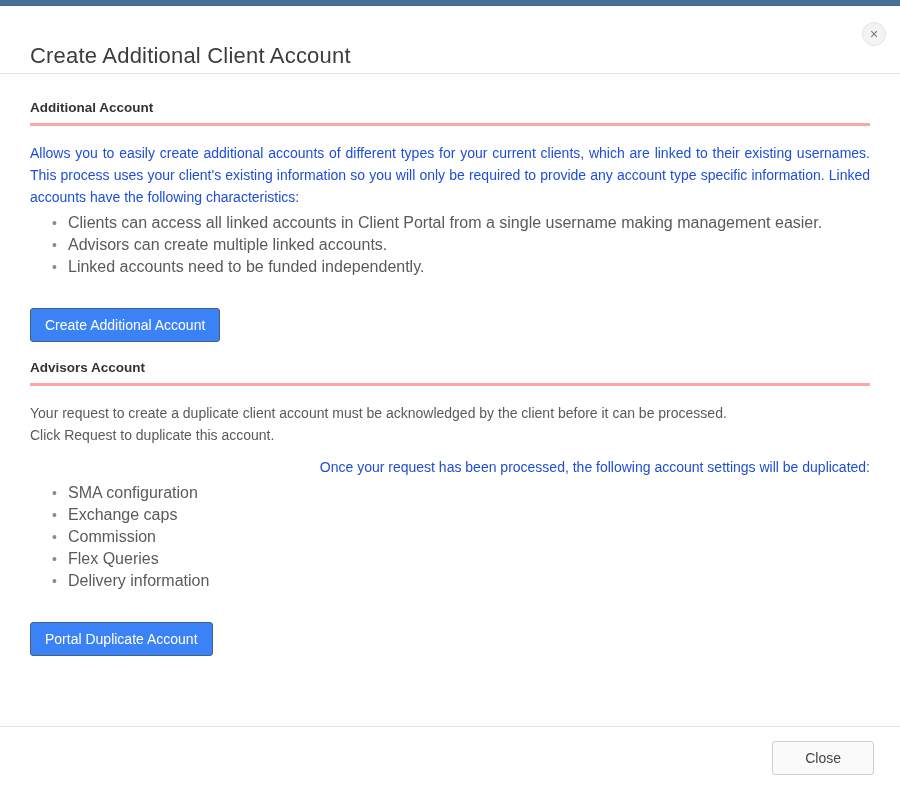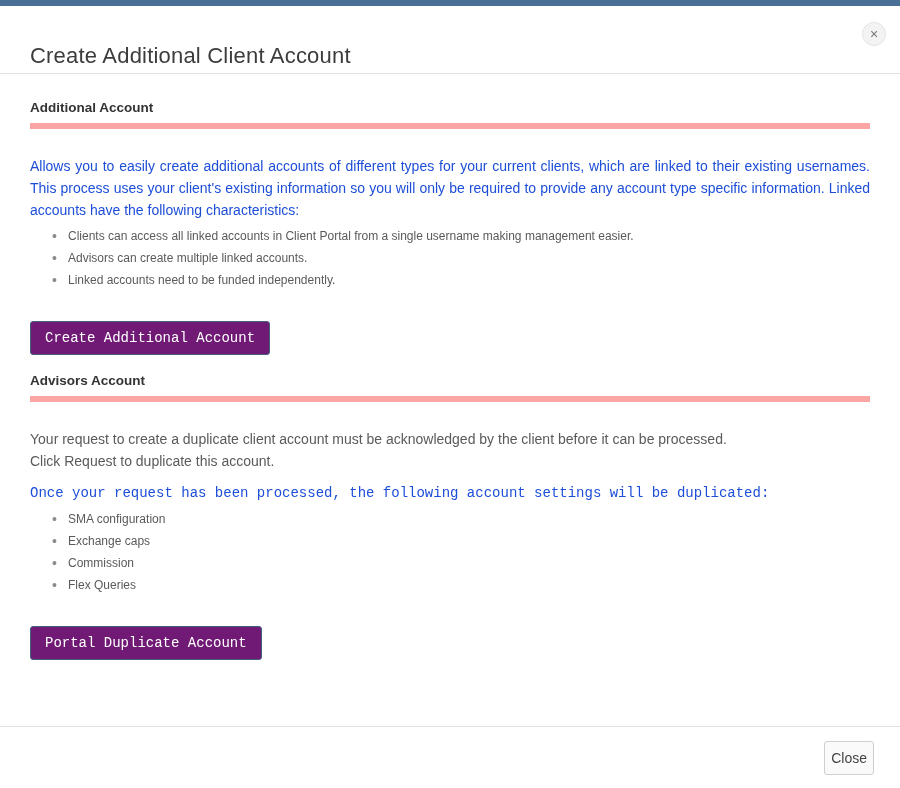--- a/index.html
+++ b/index.html
@@ -63,64 +63,63 @@
     flex: 1;
     padding: 26px 30px 0 30px;
     box-sizing: border-box;
     overflow: hidden;
   }
   .section-title {
     font-size: 13.5px;
     font-weight: bold;
     color: #333333;
     padding-bottom: 8px;
-    border-bottom: 6px solid #fca5a5;
-    margin-bottom: 26px;
+    border-bottom: 3px solid #fca5a5;
+    margin-bottom: 16px;
   }
   .para {
     font-size: 14px;
     line-height: 22px;
     color: #1d4ed8;
     text-align: justify;
     margin: 0 0 2px 0;
   }
   .para-left {
-    text-align: left;
-    font-family: Liberation Mono, monospace;
+    text-align: right;
   }
   ul.bullets {
     margin: 4px 0 0 0;
     padding-left: 22px;
     list-style: none;
   }
   ul.bullets li {
-    font-size: 12px;
+    font-size: 16px;
     line-height: 22px;
     color: #5a5a5a;
     position: relative;
     padding-left: 16px;
   }
   ul.bullets li:before {
     content: "\2022";
     position: absolute;
     left: 0;
     top: 0;
     color: #8a8a8a;
     font-size: 14px;
   }
   .btn-primary {
     display: inline-block;
-    background: #701a75;
+    background: #3b82f6;
     color: #ffffff;
     border: 1px solid #43627f;
     border-radius: 3px;
     font-size: 14px;
     padding: 8px 14px;
     cursor: pointer;
-    font-family: Liberation Mono, monospace;
+    font-family: Liberation Sans, sans-serif;
   }
   .spacer-lg { height: 30px; }
   .spacer-md { height: 18px; }
   .spacer-sm { height: 10px; }
   .block-dup-lines p {
     margin: 0;
     font-size: 14px;
     line-height: 22px;
     color: #5a5a5a;
   }
@@ -132,21 +131,21 @@
     justify-content: flex-end;
     padding: 0 26px;
     box-sizing: border-box;
   }
   .btn-secondary {
     background: #fafafa;
     border: 1px solid #cfcfcf;
     border-radius: 3px;
     color: #444;
     font-size: 14px;
-    padding: 8px 6px;
+    padding: 8px 32px;
     cursor: pointer;
     font-family: "Liberation Sans", sans-serif;
   }
   strong.inline-bold {
     color: #3a3a3a;
     font-weight: bold;
   }
 </style>
 </head>
 <body>
@@ -187,20 +186,21 @@
 
     <div class="spacer-sm"></div>
 
     <p class="para para-left">Once your request has been processed, the following account settings will be duplicated:</p>
 
     <ul class="bullets">
       <li>SMA configuration</li>
       <li>Exchange caps</li>
       <li>Commission</li>
       <li>Flex Queries</li>
+      <li>Delivery information</li>
     </ul>
 
     <div class="spacer-lg"></div>
 
     <button class="btn-primary">Portal Duplicate Account</button>
 
   </div>
 
   <div class="modal-footer">
     <button class="btn-secondary">Close</button>

